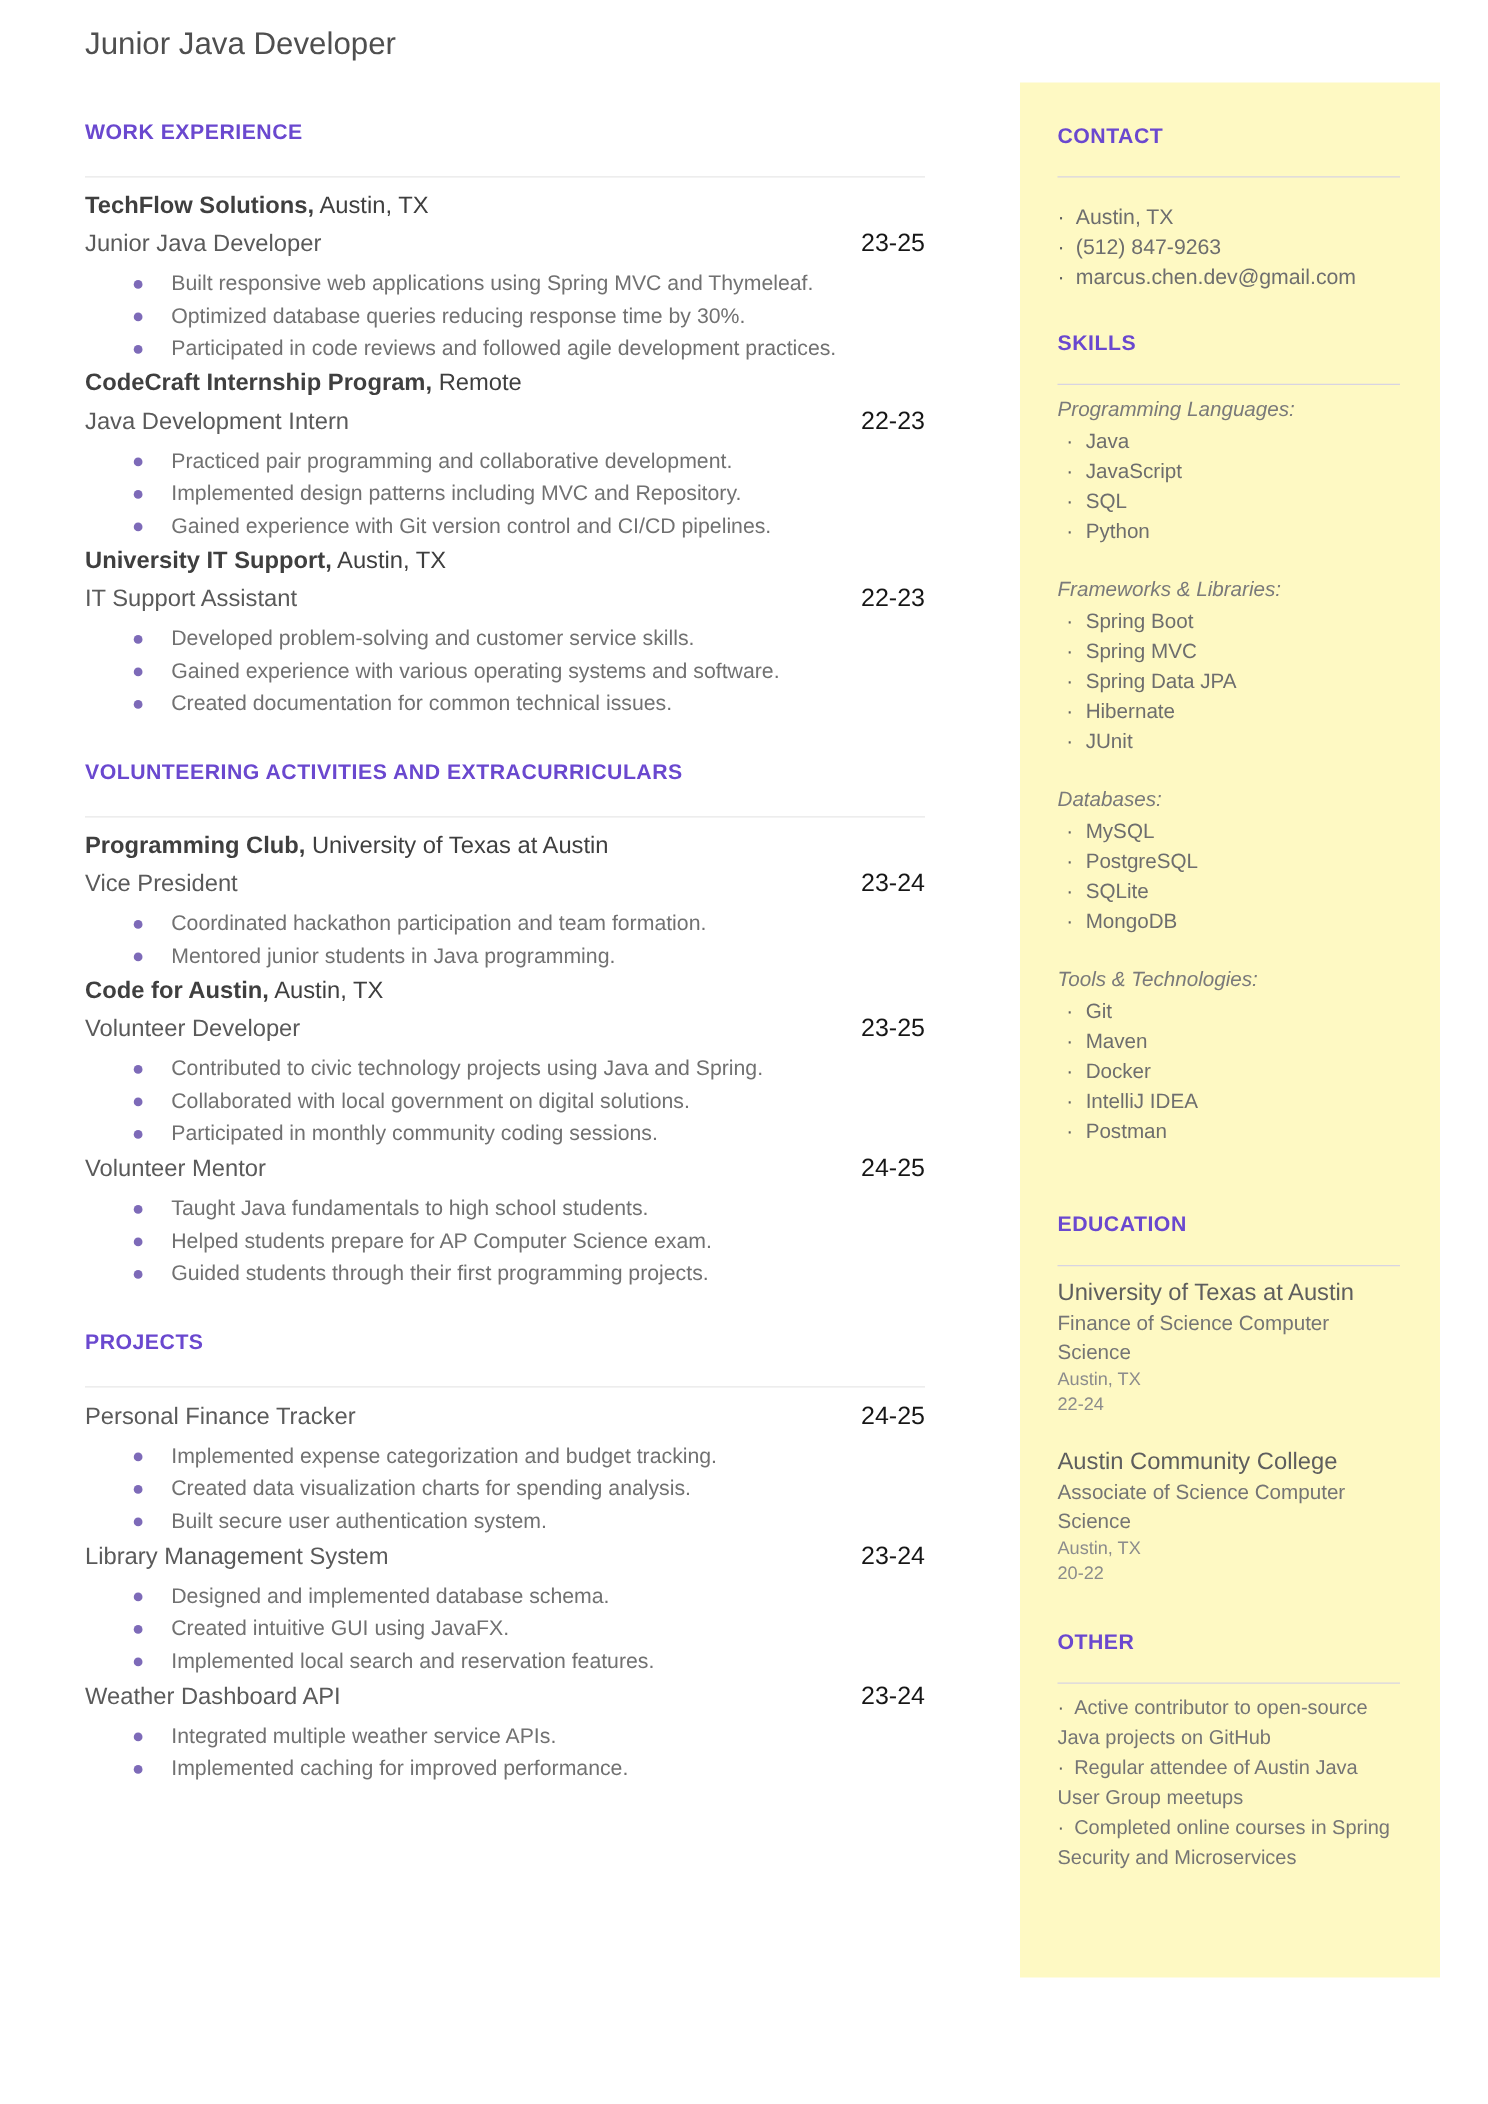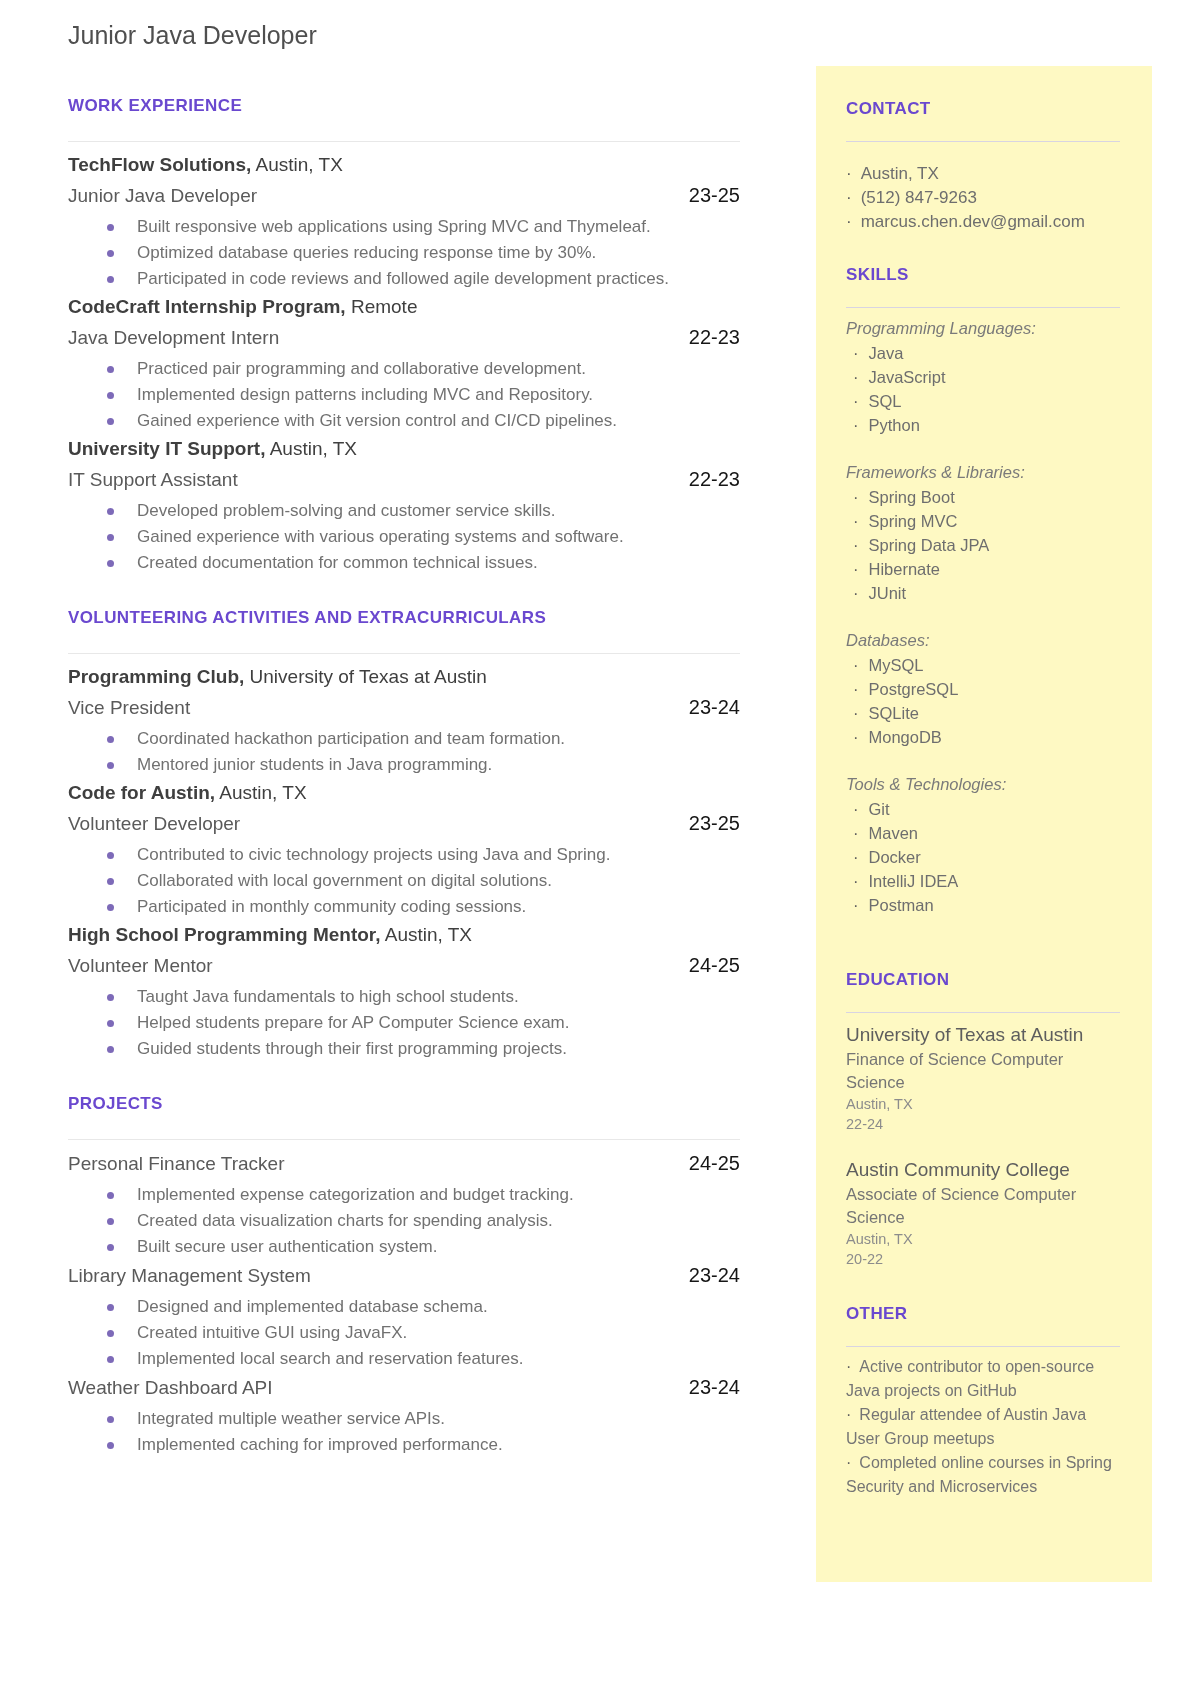--- a/index.html
+++ b/index.html
@@ -138,24 +138,20 @@
       <span class="dates">23-25</span>
     </div>
     <ul class="bullets">
             <li>Contributed to civic technology projects using Java and Spring.</li>
             <li>Collaborated with local government on digital solutions.</li>
             <li>Participated in monthly community coding sessions.</li>
           </ul>
   </div>
 
   <div class="entry">
-    <div class="org-row">
-      <span class="org">High School Programming Mentor,</span>
-      <span class="loc">Austin, TX</span>
-    </div>
     <div class="role-row">
       <span class="role">Volunteer Mentor</span>
       <span class="dates">24-25</span>
     </div>
     <ul class="bullets">
             <li>Taught Java fundamentals to high school students.</li>
             <li>Helped students prepare for AP Computer Science exam.</li>
             <li>Guided students through their first programming projects.</li>
           </ul>
   </div>

